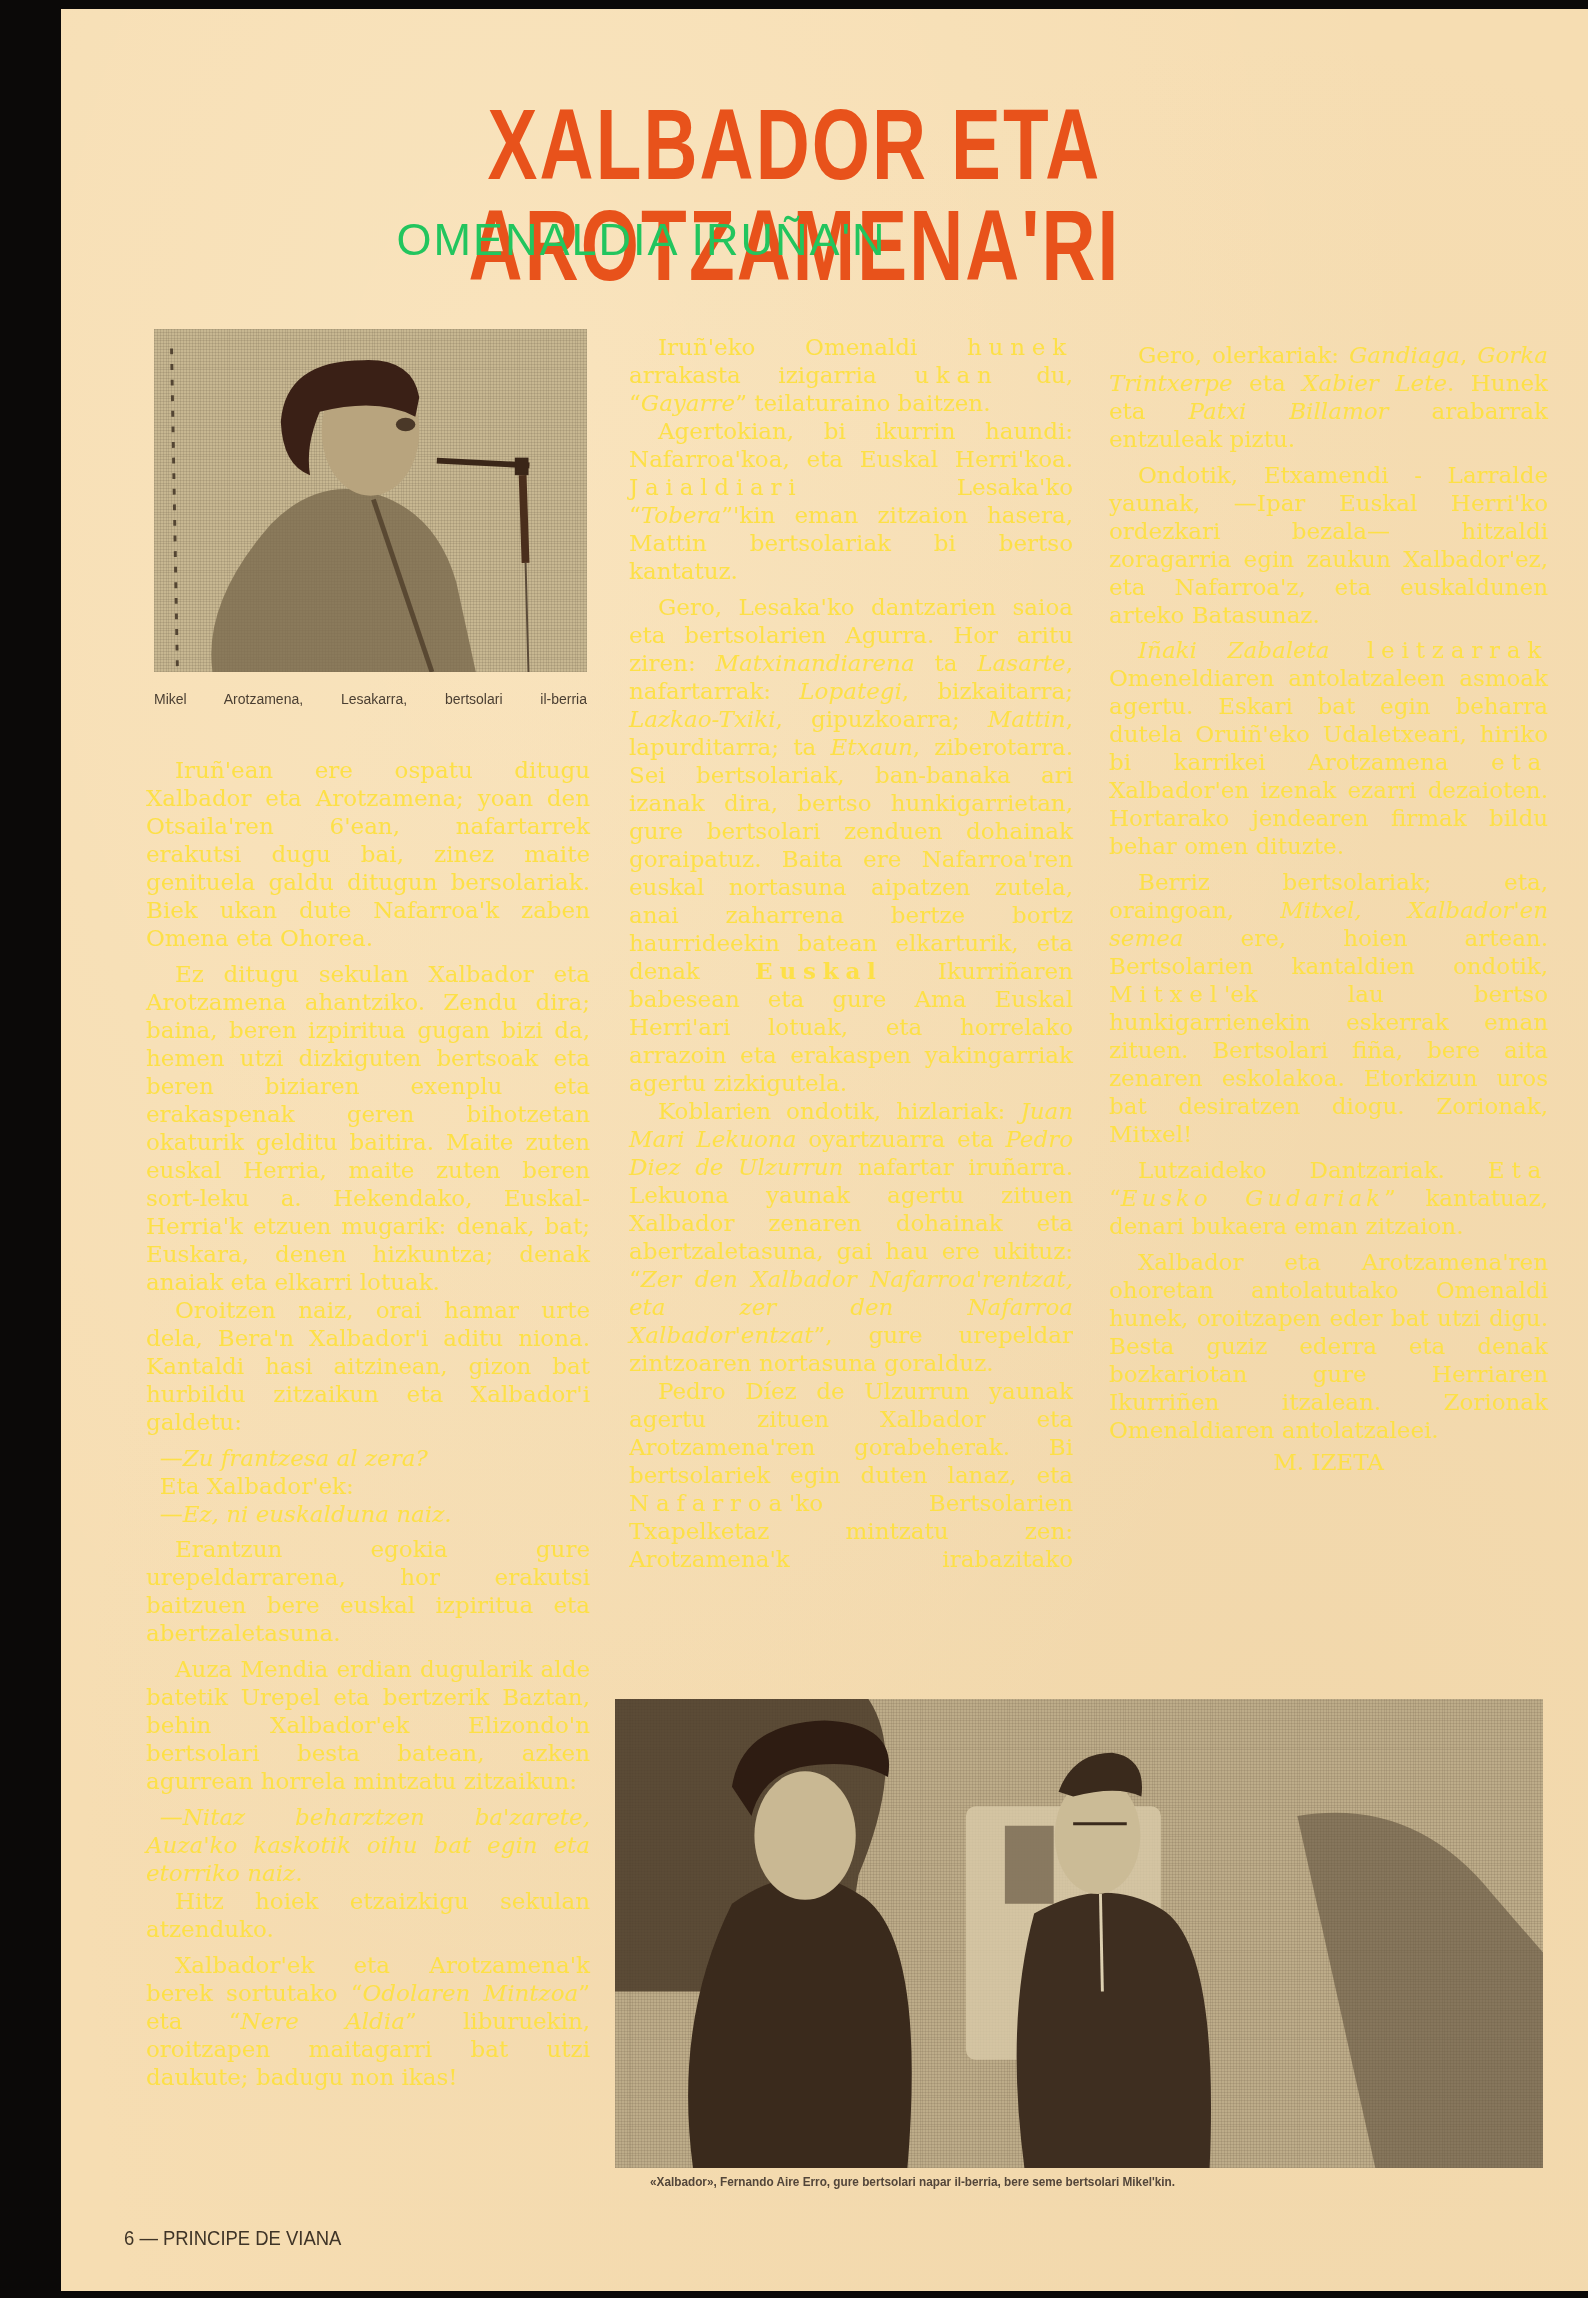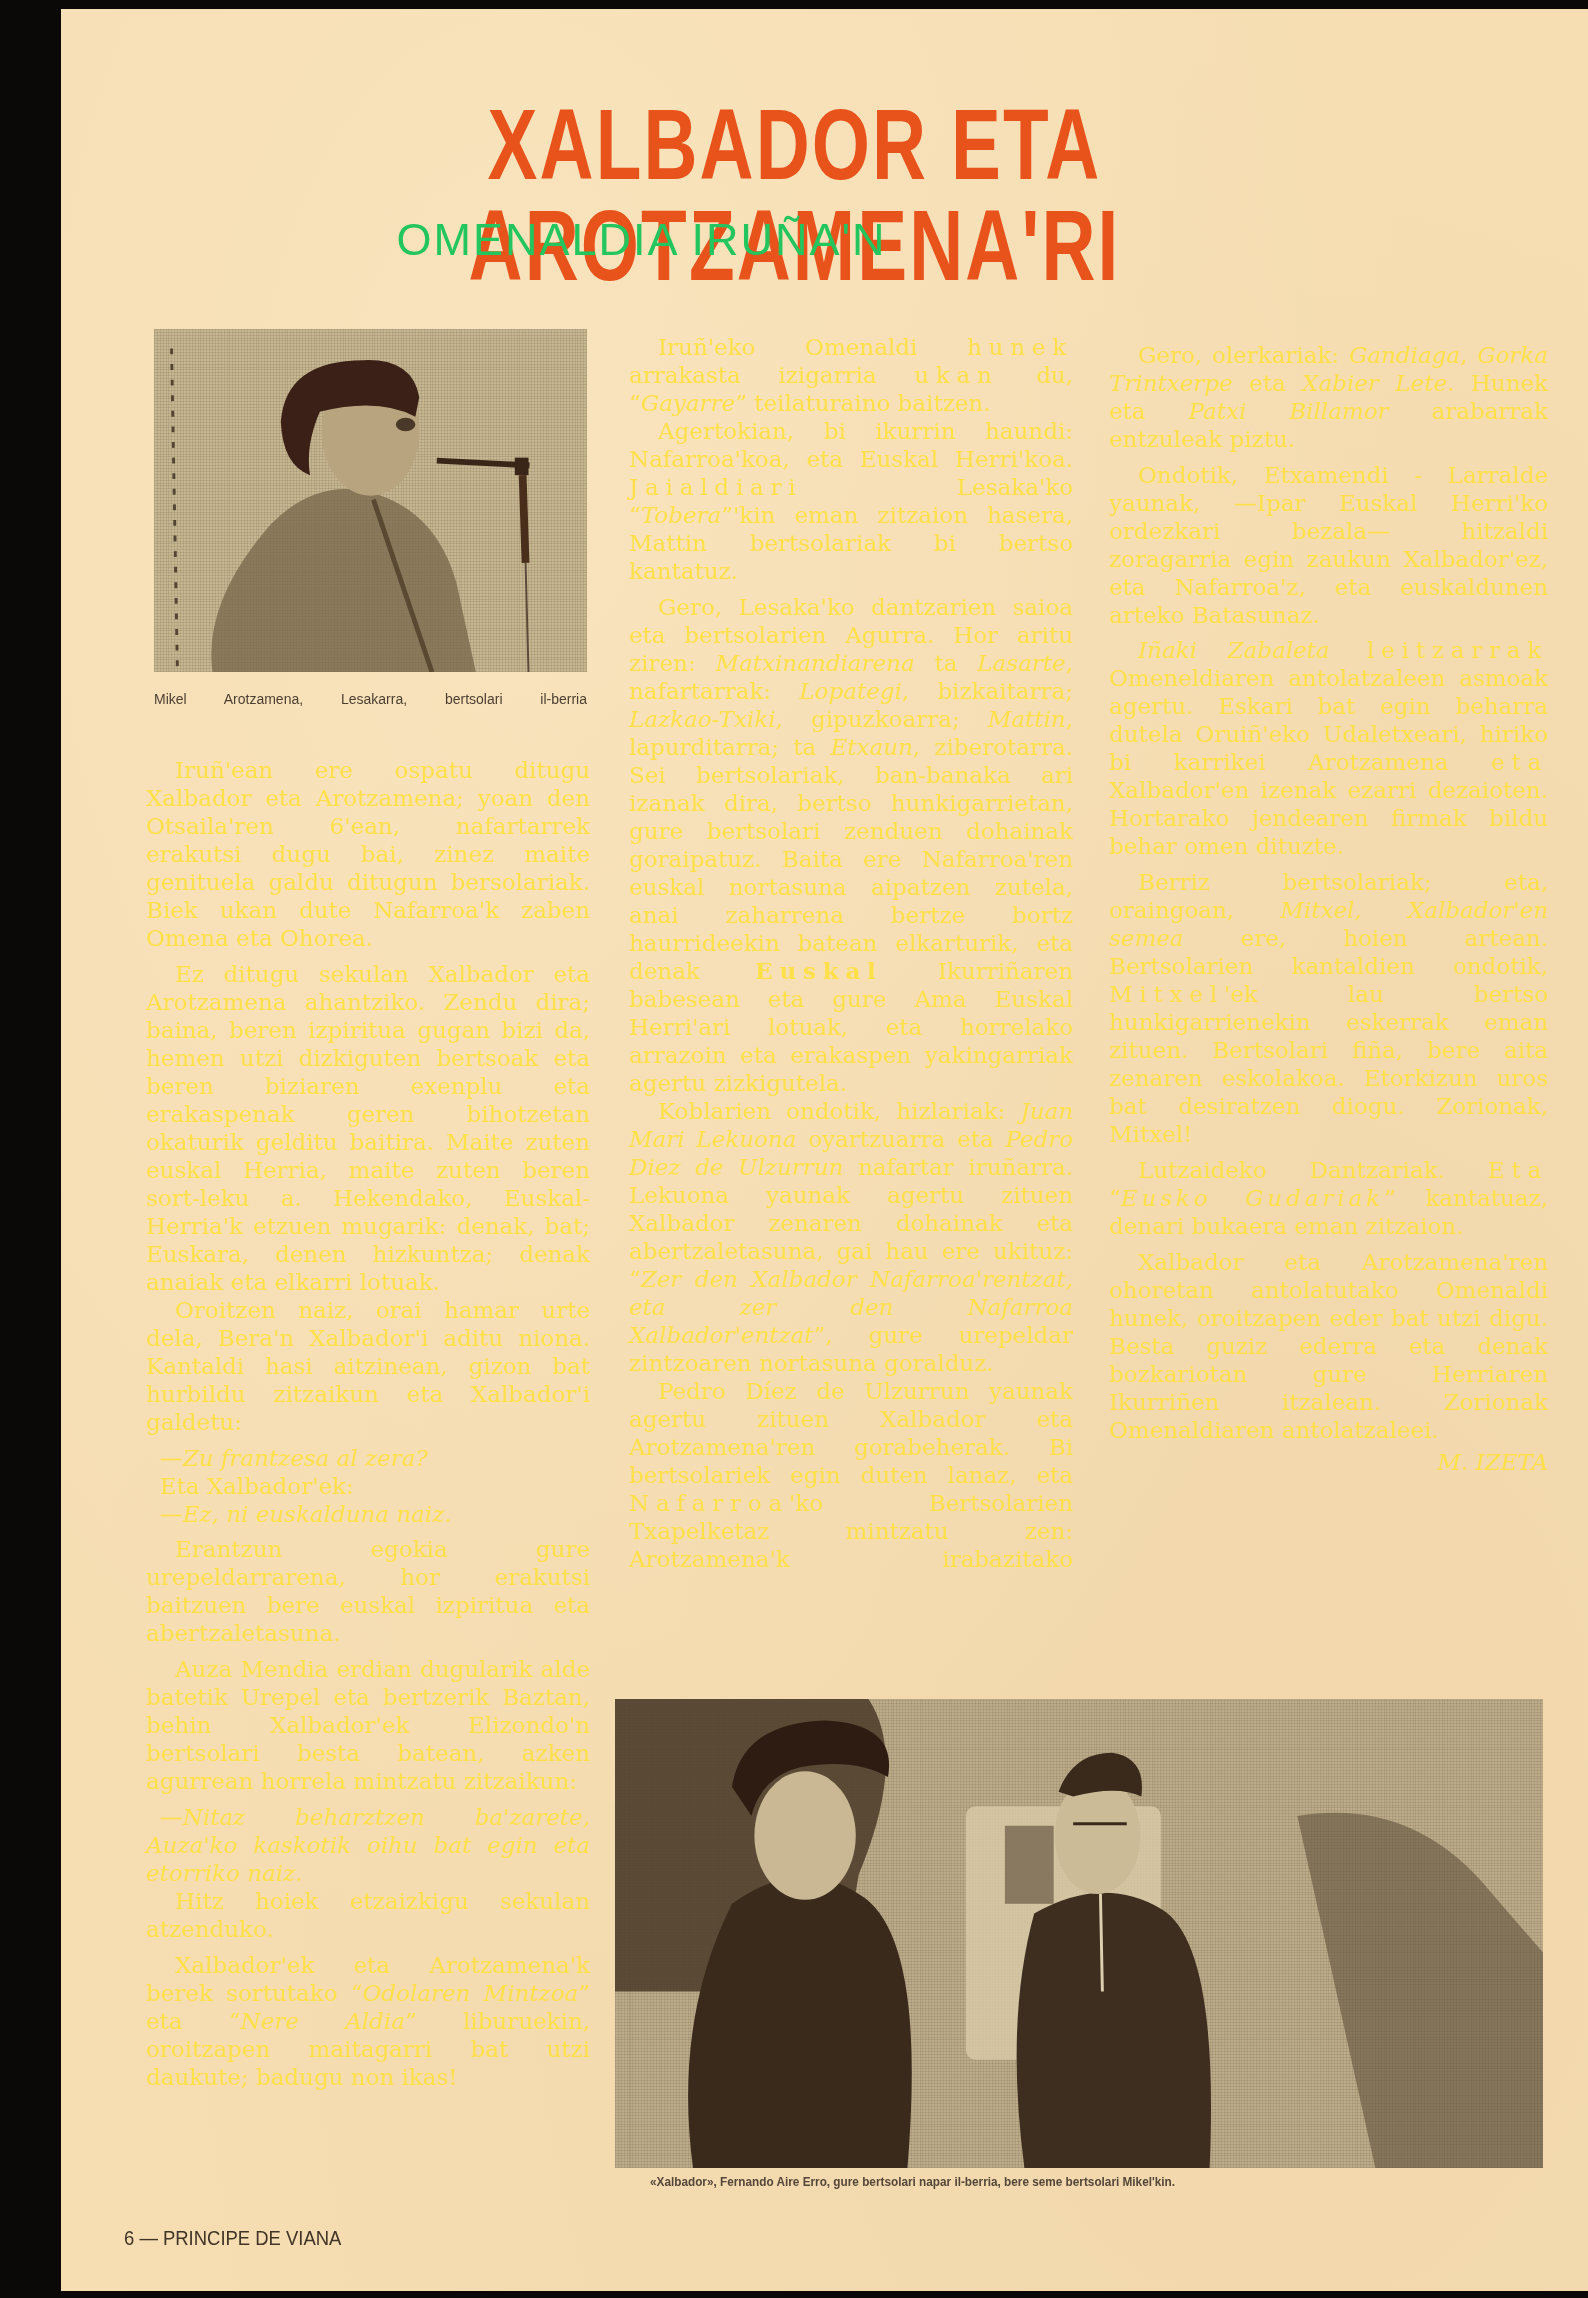--- a/index.html
+++ b/index.html
@@ -48,21 +48,21 @@
   }
   .col p { margin: 0; text-indent: 29px; }
   .col p.noind { text-indent: 0; }
   .col p.gap { margin-top: 7.8px; }
   .col p.quote { text-indent: 13.7px; font-style: italic; }
   .col1 { left: 146px; top: 756px; width: 444px; }
   .col2 { left: 629px; top: 333px; width: 444px; }
   .col3 { left: 1109px; top: 333px; width: 439px; }
   .col em { font-style: italic; }
   .sp { letter-spacing: 6.8px; }
-  .byline { text-align: right; text-indent: 0 !important; margin-top: 3.9px !important; padding-right: 0px; font-style: italic; }
+  .byline { text-align: center; text-indent: 0 !important; margin-top: 3.9px !important; padding-right: 0px; }
   .footer {
     position: absolute; left: 124px; top: 2226px; margin: 0;
     font-family: "Liberation Sans", sans-serif; font-size: 20.5px; color: #3f3427;
     transform: scaleX(0.9); transform-origin: 0 0;
   }
 </style>
 </head>
 <body>
 
 <div class="page"></div>

